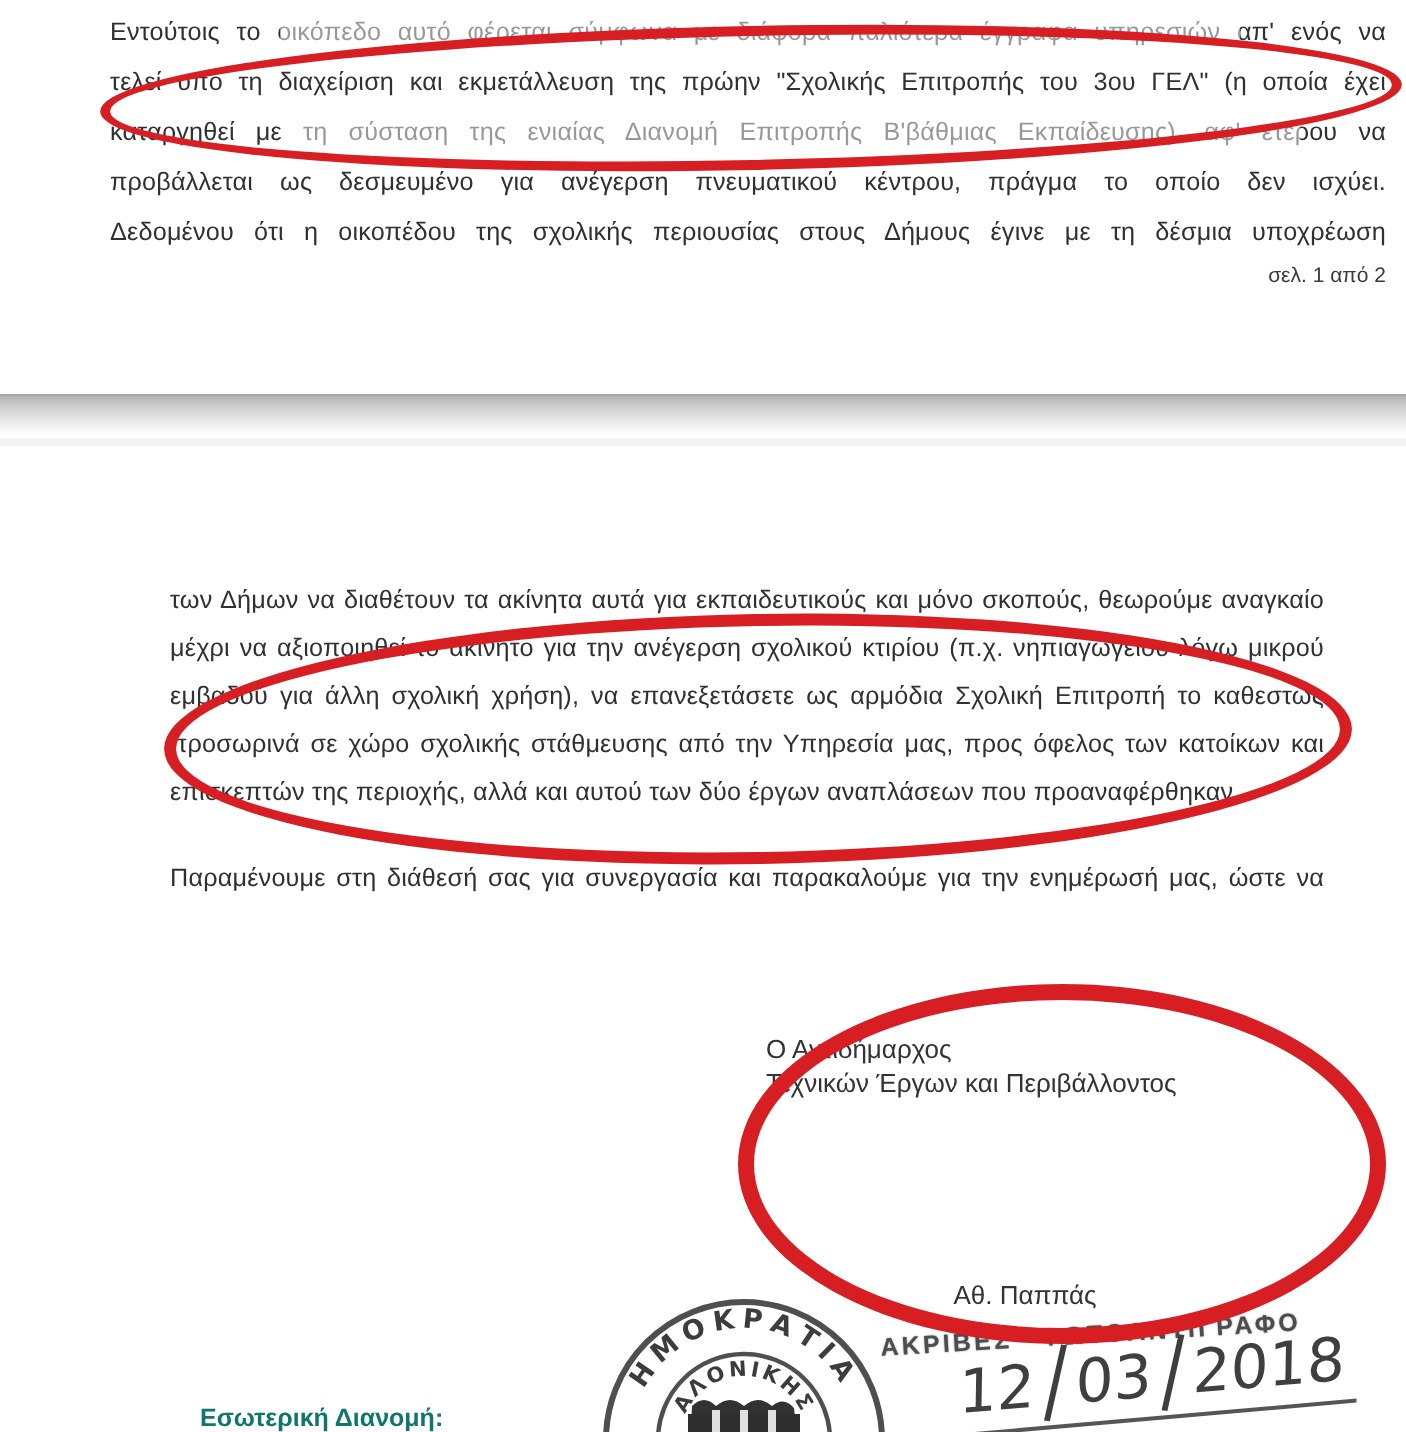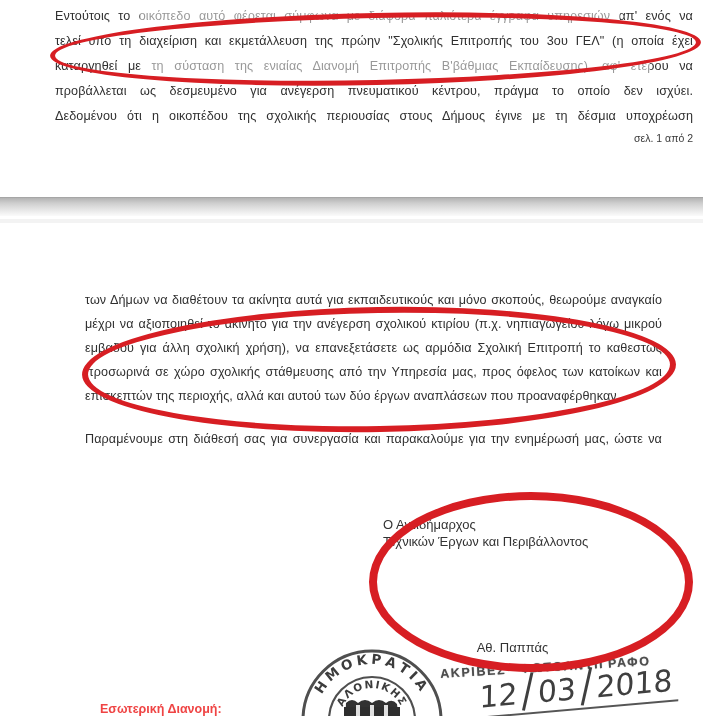--- a/index.html
+++ b/index.html
@@ -38,21 +38,21 @@
   
   #certify{left:440px;top:659px;width:260px;transform:rotate(-3.5deg);
     font-size:12.5px;font-weight:bold;letter-spacing:1.6px;word-spacing:9px;
     color:#4d4d4d;text-shadow:0 0 1px #8a8a8a;}
   #handwritten-date{left:477px;top:668px;display:flex;align-items:flex-end;gap:9px;
     transform:rotate(-5deg) skewX(-6deg);color:#3f3f3f;
     font-size:30px;font-family:"DejaVu Sans",sans-serif;
     border-bottom:2px solid rgba(55,55,55,0.85);padding:0 6px 2px 2px;}
   .date-sep{width:2.5px;height:38px;background:#3f3f3f;transform:rotate(12deg);}
   
-  #internal-dist{left:100px;top:702px;font-size:12.5px;font-weight:bold;color:#ef4444;}
+  #internal-dist{left:100px;top:702px;font-size:12.5px;font-weight:bold;color:#0f766e;}
   
   #seal{left:296px;top:641px;width:152px;height:152px;}
 </style>
 </head>
 <body>
 
 <div class="abs" id="page1-text">
   <div class="doc-line">Εντούτοις το οικόπεδο αυτό φέρεται σύμφωνα με διάφορα παλιότερα έγγραφα υπηρεσιών απ' ενός να</div>
   <div class="doc-line">τελεί υπό τη διαχείριση και εκμετάλλευση της πρώην "Σχολικής Επιτροπής του 3ου ΓΕΛ" (η οποία έχει</div>
   <div class="doc-line">καταργηθεί με τη σύσταση της ενιαίας Διανομή Επιτροπής Β'βάθμιας Εκπαίδευσης), αφ' ετέρου να</div>

